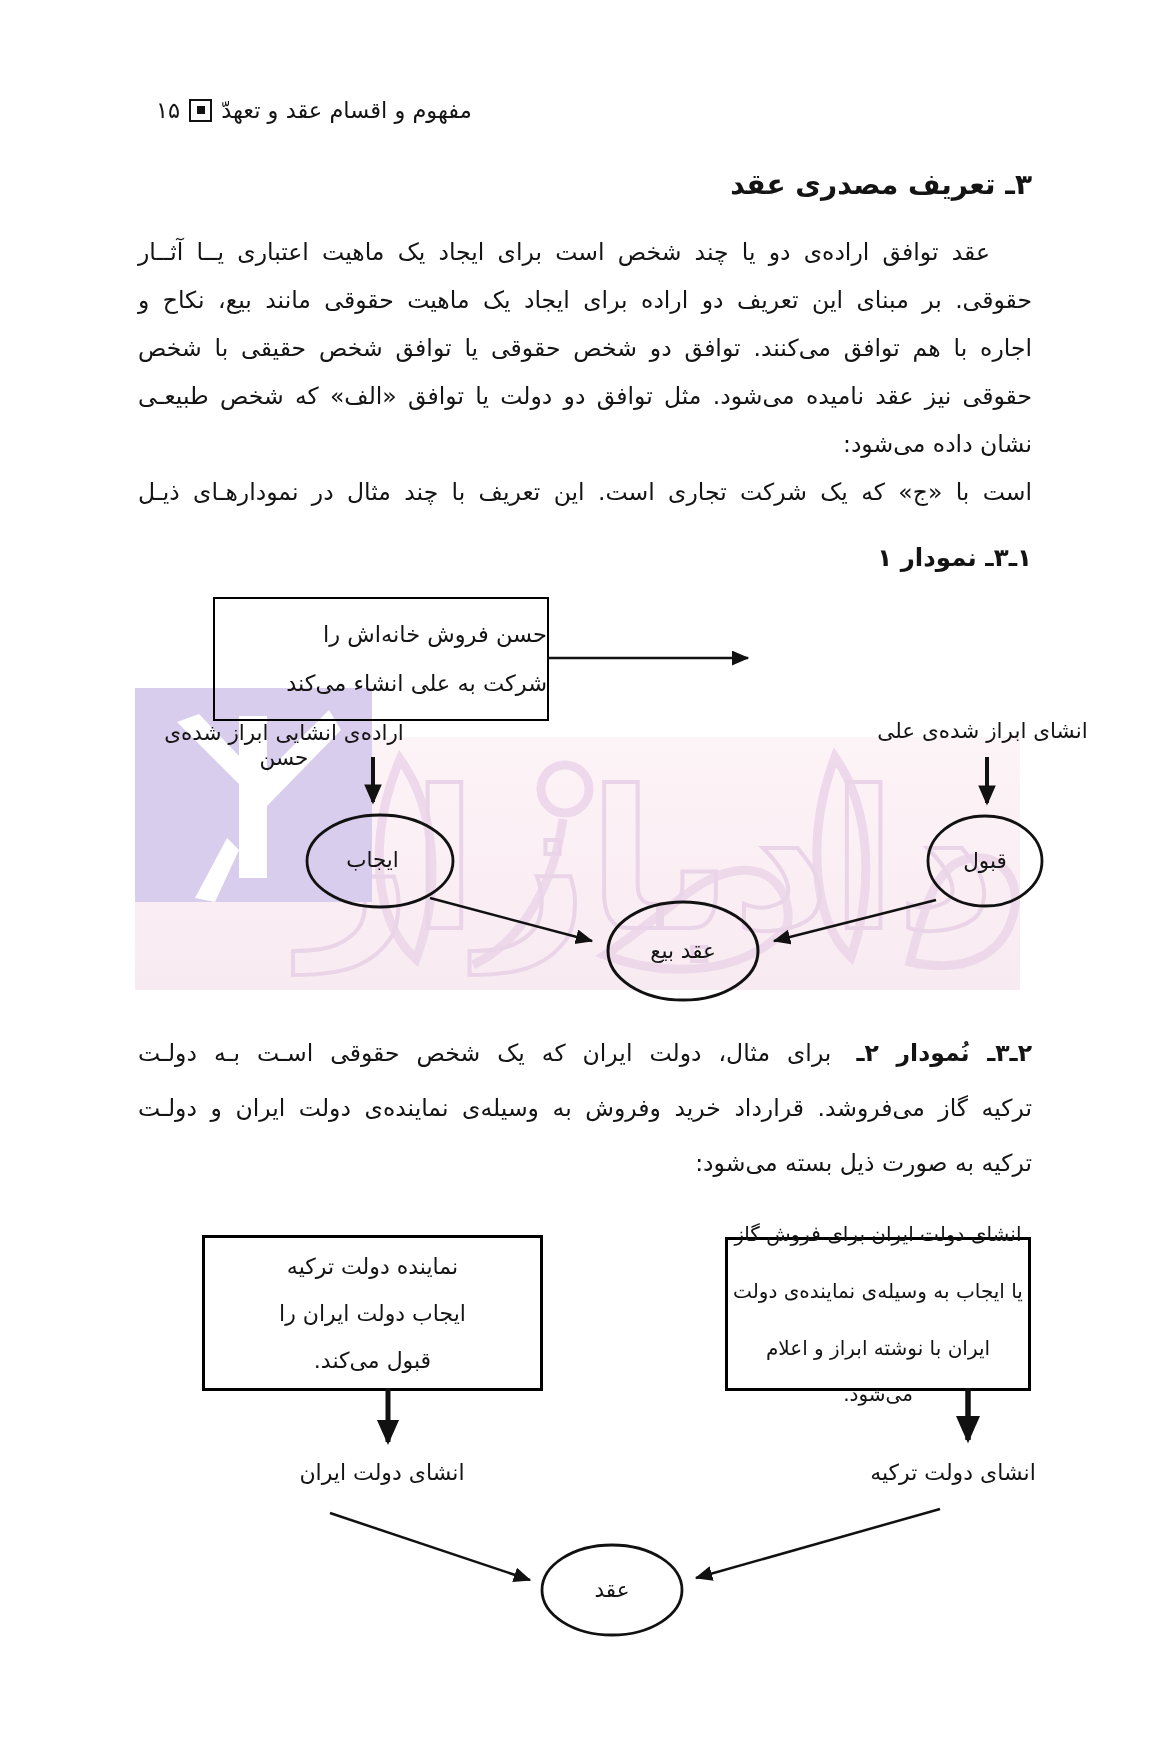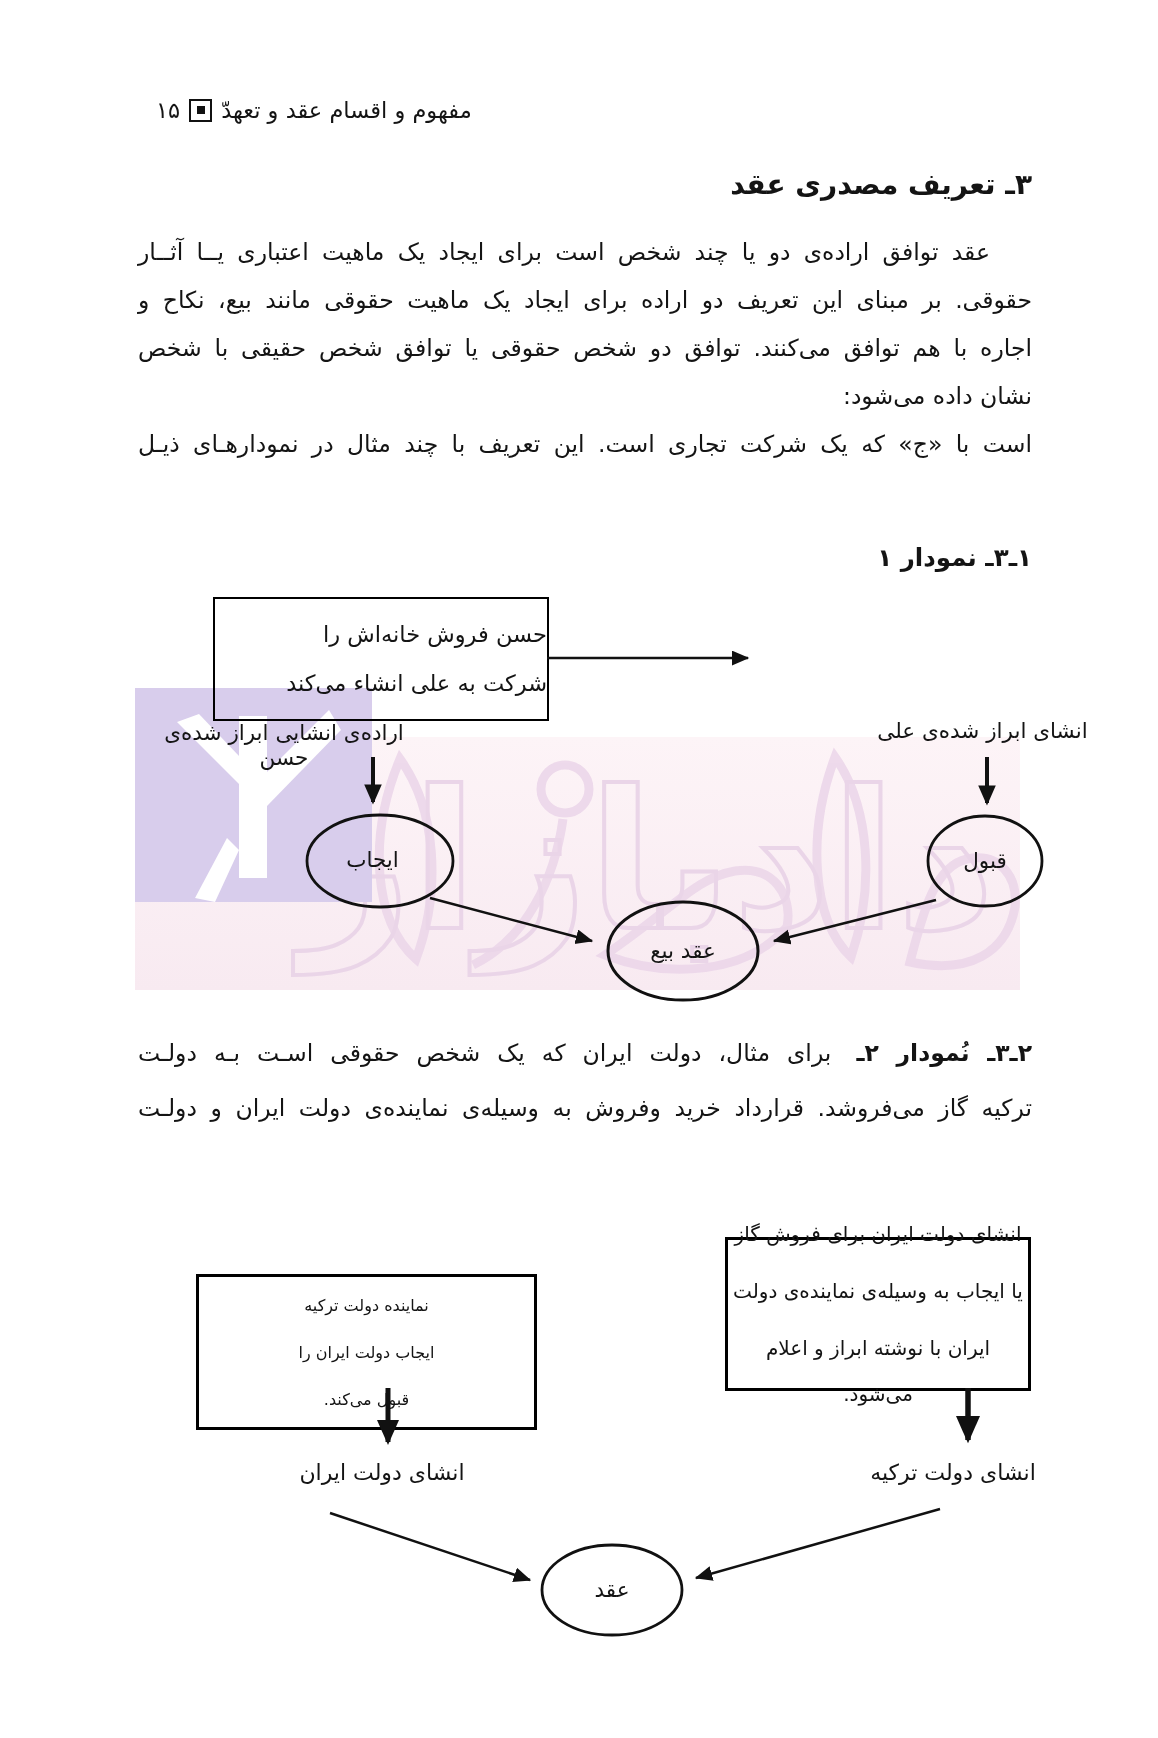--- a/index.html
+++ b/index.html
@@ -52,21 +52,21 @@
   .pline .lead{font-weight:700;margin-left:8px;}
   .indent{padding-right:42px;}
   
   .dbox{
     position:absolute;border:2.5px solid #000;z-index:2;
     display:flex;flex-direction:column;justify-content:center;
     text-align:center;direction:rtl;background:transparent;
   }
   .box1l{left:213px;top:597px;width:332px;height:120px;font-size:22.5px;line-height:49px;text-align:right;}
   .box1r{left:760px;top:603px;width:263px;height:118px;font-size:20.5px;line-height:48px;}
-  .box2l{left:196px;top:1235px;width:335px;height:150px;font-size:16px;line-height:47px;border-width:3px;margin-top:39px;}
+  .box2l{left:202px;top:1235px;width:335px;height:150px;font-size:22px;line-height:47px;border-width:3px;}
   .box2r{left:725px;top:1237px;width:300px;height:148px;font-size:20px;line-height:46px;border-width:3px;gap:11px;}
   
   .dlabel{position:absolute;text-align:center;direction:rtl;z-index:3;font-size:21.5px;}
   .lbl-d1-left{left:148px;top:720px;width:272px;}
   .lbl-d1-right{left:840px;top:718px;width:285px;}
   .lbl-d2-left{left:262px;top:1460px;width:240px;font-size:22px;}
   .lbl-d2-right{left:828px;top:1460px;width:250px;font-size:22px;}
   .elabel{position:absolute;text-align:center;direction:rtl;z-index:4;font-size:21.5px;}
   .el-ijab{left:310px;top:847px;width:125px;}
   .el-qabul{left:923px;top:848px;width:124px;}
@@ -112,20 +112,21 @@
       </span>
     <span>۱۵</span>
   </div>
 
   <h2 class="sec-h sec3-h">۳ـ تعریف مصدری عقد</h2>
 
   <div class="para para1">
     <div class="pline indent">عقد توافق اراده‌ی دو یا چند شخص است برای ایجاد یک ماهیت اعتباری یــا آثــار</div>
     <div class="pline">حقوقی. بر مبنای این تعریف دو اراده برای ایجاد یک ماهیت حقوقی مانند بیع، نکاح و</div>
     <div class="pline">اجاره با هم توافق می‌کنند. توافق دو شخص حقوقی یا توافق شخص حقیقی با شخص</div>
+    <div class="pline">حقوقی نیز عقد نامیده می‌شود. مثل توافق دو دولت یا توافق «الف» که شخص طبیعـی</div>
     <div class="pline pend">نشان داده می‌شود:</div>
     <div class="pline">است با «ج» که یک شرکت تجاری است. این تعریف با چند مثال در نمودارهـای ذیـل</div>
   </div>
 
   <h3 class="sec-h d1-h">۱ـ۳ـ نمودار ۱</h3>
 
   <div class="dbox box1l">
     <div>حسن فروش خانه‌اش را</div>
     <div>شرکت به علی انشاء می‌کند</div>
   </div>
@@ -136,20 +137,21 @@
   <div class="elabel el-ijab">ایجاب</div>
   <div class="elabel el-qabul">قبول</div>
   <div class="elabel el-aqdbay">عقد بیع</div>
 
   <div class="para para2">
     <div class="pline">
       <span class="lead">۲ـ۳ـ نُمودار ۲ـ</span>
       <span>برای مثال، دولت ایران که یک شخص حقوقی اسـت بـه دولـت</span>
     </div>
     <div class="pline">ترکیه گاز می‌فروشد. قرارداد خرید وفروش به وسیله‌ی نماینده‌ی دولت ایران و دولـت</div>
+    <div class="pline pend">ترکیه به صورت ذیل بسته می‌شود:</div>
   </div>
 
   <div class="dbox box2l">
     <div>نماینده دولت ترکیه</div>
     <div>ایجاب دولت ایران را</div>
     <div>قبول می‌کند.</div>
   </div>
   <div class="dbox box2r">
     <div>انشای دولت ایران برای فروش گاز</div>
     <div>یا ایجاب به وسیله‌ی نماینده‌ی دولت</div>

